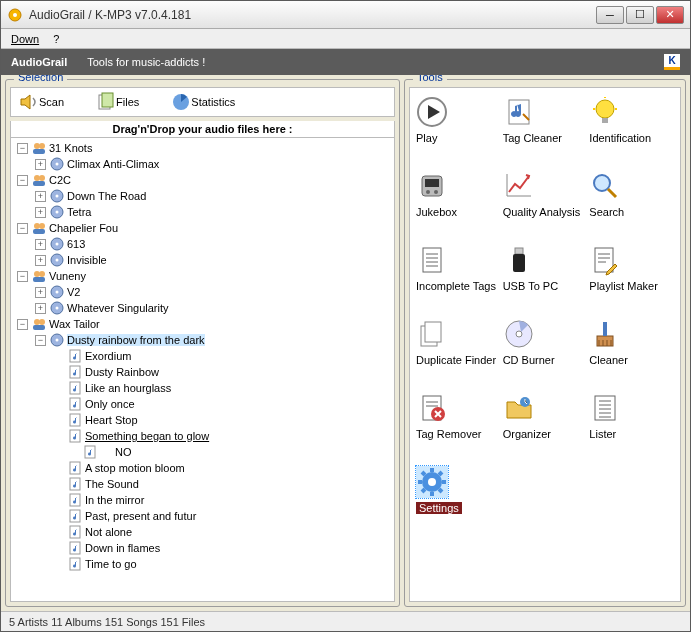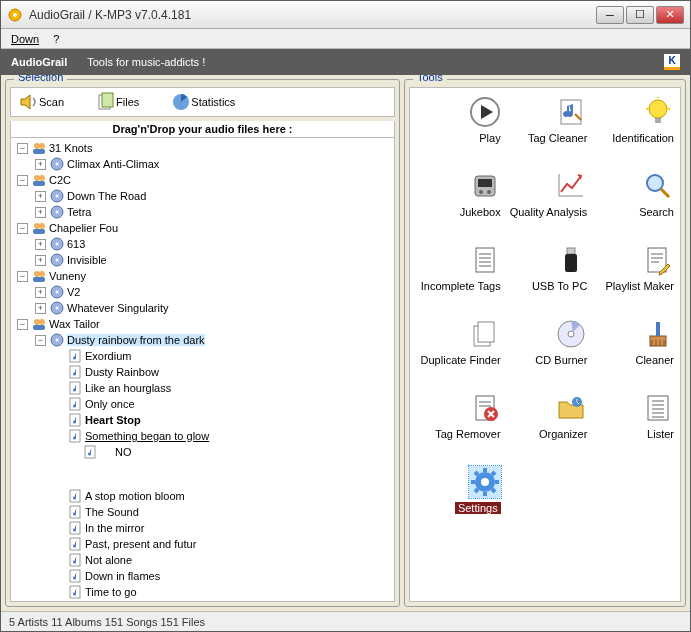--- a/index.html
+++ b/index.html
@@ -27,21 +27,21 @@
   .sel-toolbar .ticon { width:20px; height:20px; }
   .dragline { text-align:center; font-weight:bold; font-size:11px; padding:2px 0; background:#fff; margin:0 4px; border:1px solid #bbb; border-top:none;}
   .tree { flex:1; background:#fff; margin: 0 4px 4px 4px; border:1px solid #bbb; border-top:none; overflow:auto; padding:2px 0 2px 2px;}
   .node { display:flex; align-items:center; height:16px; white-space:nowrap; cursor:default;}
   .expander { width:11px; height:11px; border:1px solid #999; background:#fff; display:flex; align-items:center; justify-content:center; font-size:9px; line-height:1; margin-right:4px; color:#555;}
   .noexp { width:11px; margin-right:4px; }
   .ticon-sm { width:14px; height:14px; margin-right:3px; display:inline-flex; align-items:center; justify-content:center; }
   .lbl { color:#000; font-size:11px; }
   .lbl.sel-lbl { background:#cce8ff; }
   .tool-grid { flex:1; background:#fff; margin:4px; border:1px solid #bbb; padding: 6px; display:grid; grid-template-columns: repeat(3, 1fr); grid-auto-rows: 70px; gap: 4px 2px; align-content:start;}
-  .tool { display:flex; flex-direction:column; align-items:flex-end; justify-content:flex-start; cursor:default; padding-top:2px;}
+  .tool { display:flex; flex-direction:column; align-items:flex-start; justify-content:flex-start; cursor:default; padding-top:2px;}
   .toolicon { width:32px; height:32px; margin-bottom:4px; display:flex; align-items:center; justify-content:center;}
   .toollabel { font-size:11px; text-align:center; }
   .tool.selected .toollabel { background:#7f1d1d; color:#fff; padding:0 3px;}
   .tool.selected .toolicon { outline: 1px dotted #3399ff; background:#cce8ff;}
   .statusbar { height:20px; background:#efefef; border-top:1px solid #bbb; padding:2px 8px; display:flex; align-items:center; font-size:11px; color:#333;}
   svg { display:block; }
 </style>
 </head>
 <body>
 
@@ -277,21 +277,21 @@
           <div class="node" style="padding-left: 40px;">
             <span class="noexp"></span>
             <span class="ticon-sm">
               <svg width="14" height="14">
                 <rect x="2" y="1" width="10" height="12" fill="#fff" stroke="#999"></rect>
                 <path d="M8 4v5a1.5 1.5 0 1 1-1-1.4V5l2-.6" fill="#4a7ac0"></path>
               </svg>
             </span>
             <span class="lbl">Only once</span>
           </div>
-          <div class="node" style="padding-left: 40px; font-weight: bold;">
+          <div class="node" style="padding-left: 40px;">
             <span class="noexp"></span>
             <span class="ticon-sm">
               <svg width="14" height="14">
                 <rect x="2" y="1" width="10" height="12" fill="#fff" stroke="#999"></rect>
                 <path d="M8 4v5a1.5 1.5 0 1 1-1-1.4V5l2-.6" fill="#4a7ac0"></path>
               </svg>
             </span>
             <span class="lbl">Heart Stop</span>
           </div>
           <div class="node" style="padding-left: 40px; text-decoration: underline;">
@@ -307,21 +307,21 @@
           <div class="node" style="padding-left: 40px; gap: 15px;">
             <span class="noexp"></span>
             <span class="ticon-sm">
               <svg width="14" height="14">
                 <rect x="2" y="1" width="10" height="12" fill="#fff" stroke="#999"></rect>
                 <path d="M8 4v5a1.5 1.5 0 1 1-1-1.4V5l2-.6" fill="#4a7ac0"></path>
               </svg>
             </span>
             <span class="lbl">NO</span>
           </div>
-          <div class="node" style="padding-left: 40px; margin-top: 28px;">
+          <div class="node" style="padding-left: 40px;">
             <span class="noexp"></span>
             <span class="ticon-sm">
               <svg width="14" height="14">
                 <rect x="2" y="1" width="10" height="12" fill="#fff" stroke="#999"></rect>
                 <path d="M8 4v5a1.5 1.5 0 1 1-1-1.4V5l2-.6" fill="#4a7ac0"></path>
               </svg>
             </span>
             <span class="lbl">A stop motion bloom</span>
           </div>
           <div class="node" style="padding-left: 40px;">

